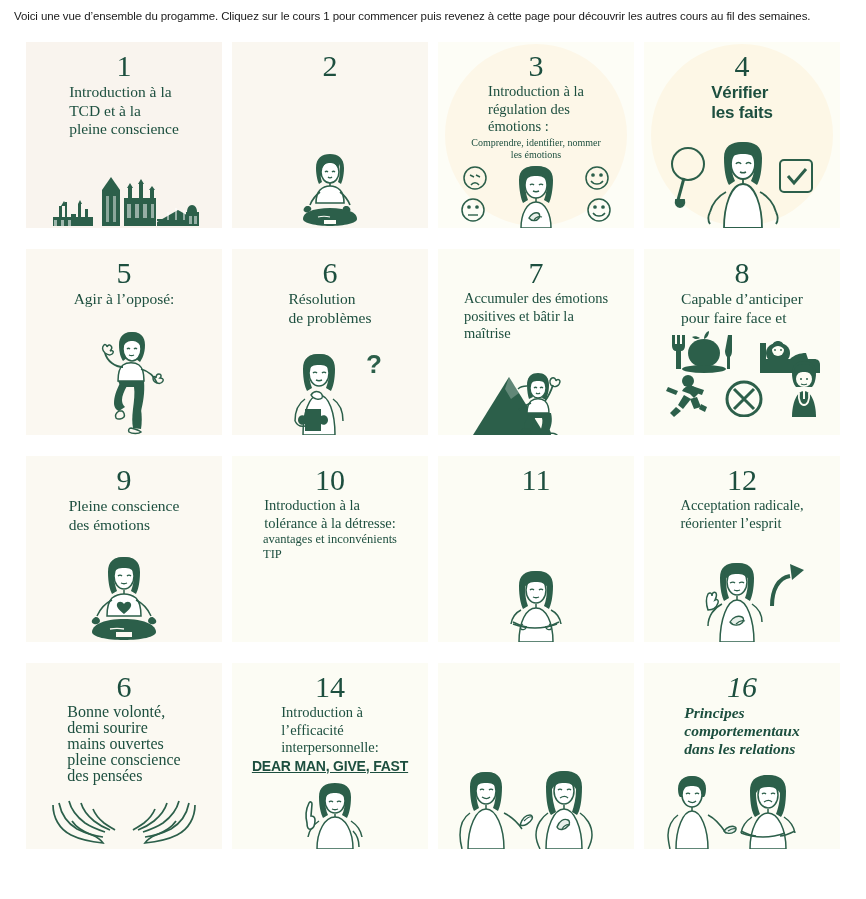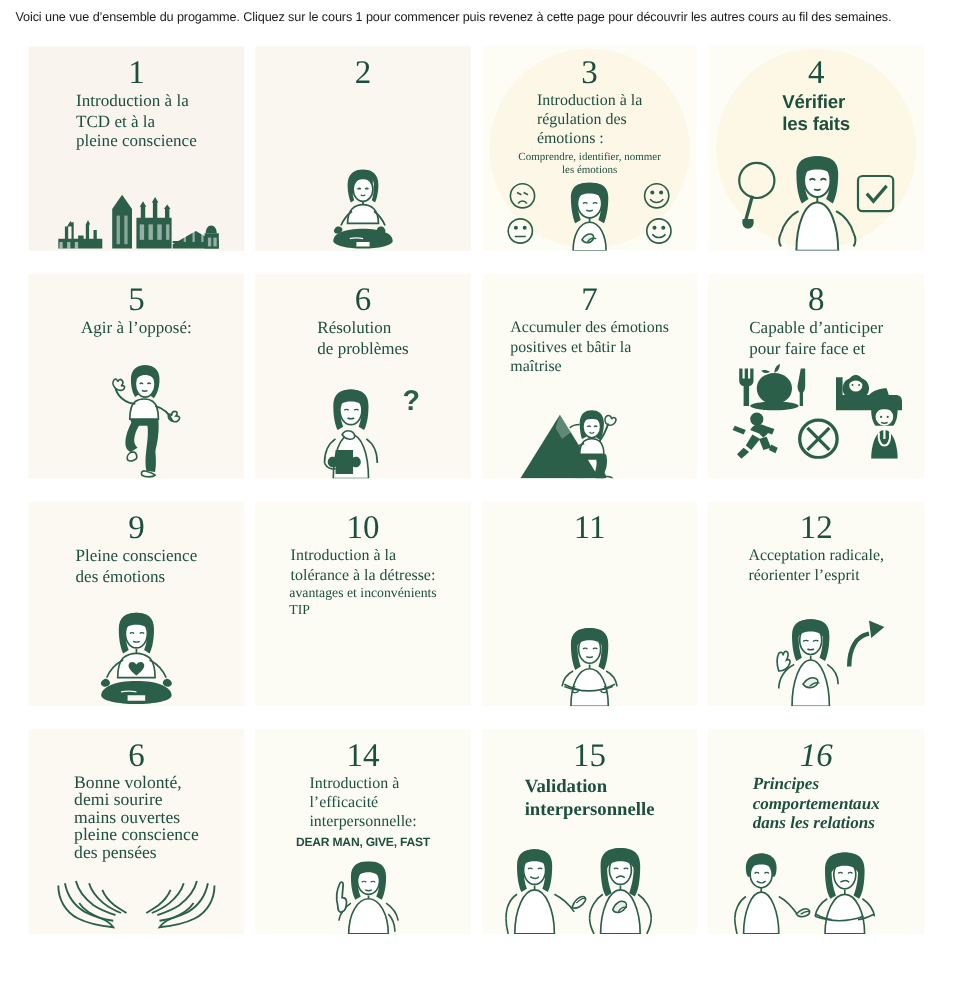--- a/index.html
+++ b/index.html
@@ -86,24 +86,25 @@
     font-size: 10px;
     line-height: 12px;
     color: #1d4f3f;
     text-align: center;
     padding: 0 8px;
     margin-top: 1px;
   }
   .subtitle.sans-bold {
     font-family: "Liberation Sans", sans-serif;
     font-weight: bold;
-    font-size: 11px;
+    font-size: 14px;
     line-height: 14px;
     letter-spacing: -0.2px;
     margin-top: 2px;
+    text-decoration: underline;
   }
   .caption {
     font-family: "Liberation Serif", serif;
     font-size: 12.5px;
     line-height: 15px;
     color: #1d4f3f;
   }
   .art {
     position: relative;
     z-index: 1;
@@ -521,24 +522,20 @@
           <path d="M42 66c0-18 8-32 18-32s18 14 18 32z" fill="#fff" stroke="#2c5f4a" stroke-width="1.5"></path>
           <path d="M44 38c-6 4-10 10-11 16M76 38c6 4 10 10 11 16" stroke="#2c5f4a" stroke-width="1.5" fill="none"></path>
           <path d="M78 48c4 4 6 10 6 16" stroke="#2c5f4a" stroke-width="1.5" fill="none"></path>
           <path d="M32 40c-2-8 0-16 2-20 1-2 3-1 3 1l-1 12c2 0 4 1 4 4 0 4-1 8-4 9-3 1-4-2-4-6z" fill="#fff" stroke="#2c5f4a" stroke-width="1.6"></path>
         </g>
       </svg>
     </div>
   </div>
 
   <div class="card" style="background: rgb(252, 252, 244);">
-    <div class="inner">
-      <div class="num">15</div>
-      <div class="title" style="font-weight:bold;font-size:17px;line-height:21px">Validation<br>interpersonnelle</div>
-    </div>
     <div class="art">
       <svg width="172" height="80" viewBox="0 0 172 80">
 
         <g>
           <path d="M20 18c0-11 6-15 16-15s16 4 16 15c0 12-2 20-4 24l-5-3c2-5 3-12 3-19 0-8-4-11-10-11s-10 3-10 11c0 7 1 14 3 19l-5 3c-2-4-4-12-4-24z" fill="#2c5f4a"></path>
           <ellipse cx="36" cy="22" rx="10" ry="13" fill="#fff" stroke="#2c5f4a" stroke-width="1.5"></ellipse>
           <path d="M23 14c0-8 5-11 13-11s13 3 13 11c0 3 0 5-1 6-3-5-7-6-12-6s-9 1-12 6c-1-1-1-3-1-6z" fill="#2c5f4a"></path>
           <path d="M30 21c1-1 3-1 4 0M39 21c1-1 3-1 4 0" stroke="#2c5f4a" stroke-width="1.3" fill="none"></path>
           <path d="M32 28c3 2 6 2 8 0" stroke="#2c5f4a" stroke-width="1.3" fill="none"></path>
           <path d="M36 36v4" stroke="#2c5f4a" stroke-width="1.5" fill="none"></path>

